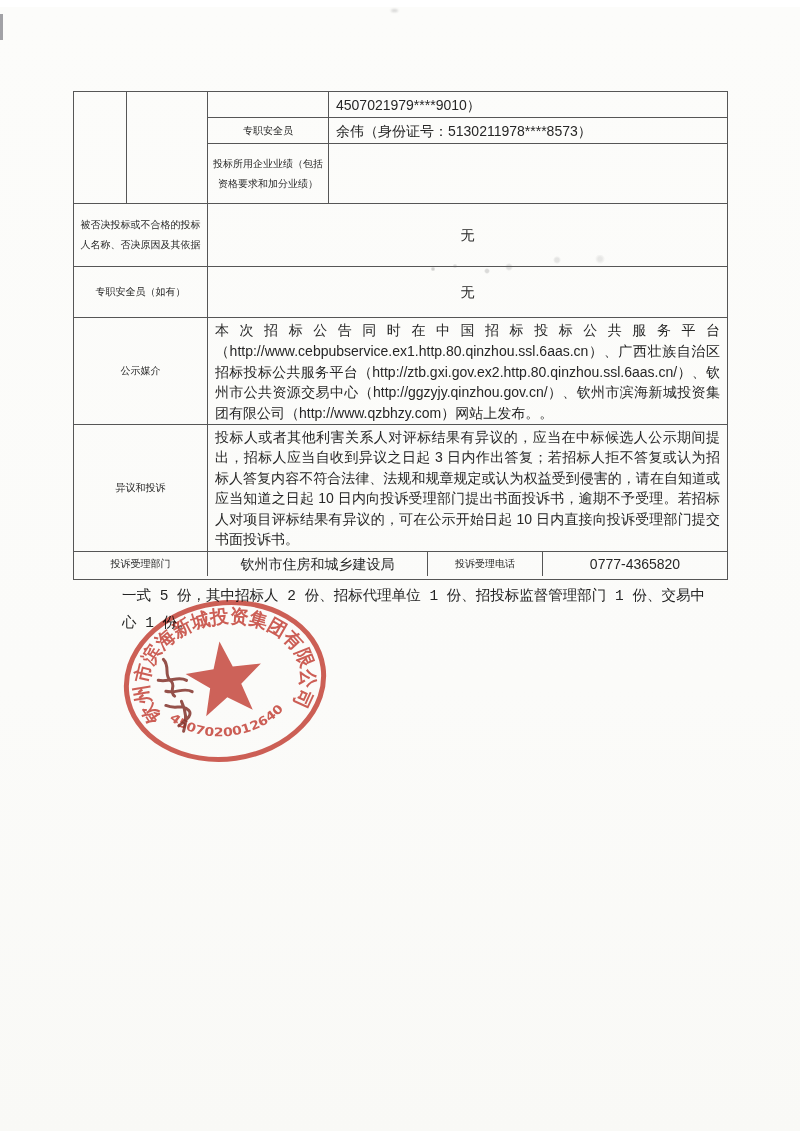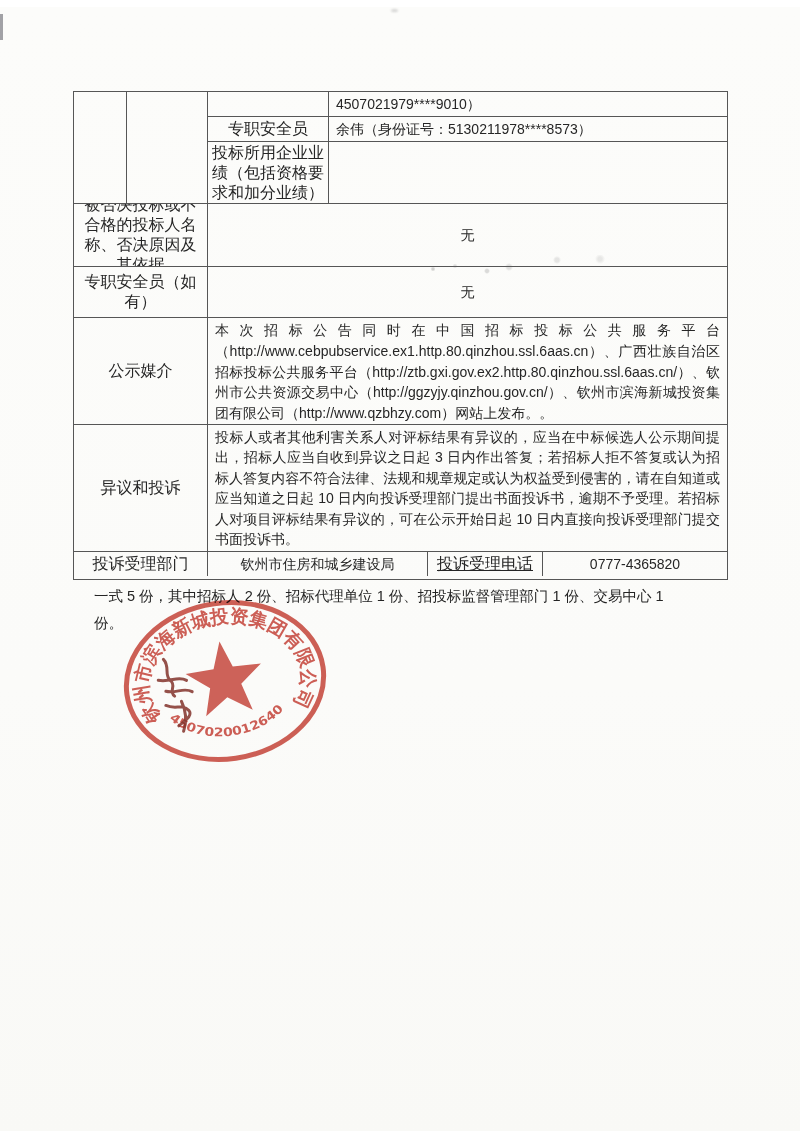--- a/index.html
+++ b/index.html
@@ -11,21 +11,21 @@
     color:#262626; overflow:hidden;margin-top:7px;
   }
   
   .tbl { position:absolute; left:73px; top:84px; width:655px; height:489px; border:1px solid #565656; }
   .row { display:flex; width:100%; }
   .bb { border-bottom:1px solid #565656; }
   .br { border-right:1px solid #565656; }
   .cell { overflow:hidden; }
   .lbl {
     display:flex; align-items:center; justify-content:center; text-align:center;
-    font-size:16px; line-height:20px; padding:1px 3px;
+    font-size:10px; line-height:20px; padding:1px 3px;
   }
   .val { display:flex; align-items:center; font-size:14px; line-height:22px; padding:1px 7px; }
   .val-center { justify-content:center; text-align:center; }
   .para { font-size:14px; text-align:justify; padding:2px 7px; }
   #r-top { height:112px; }
   #r-top .side-a { width:53px; }
   #r-top .side-b { width:81px; }
   #r-top .trows { flex:1; display:flex; flex-direction:column; }
   #r-top .trows .row .lblc { width:121px; }
   #r-top .trows .row .valc { flex:1; }
@@ -35,26 +35,26 @@
   #r4 { height:63px; }
   #r5 { height:51px; }
   #r6 { height:107px; }
   #r7 { height:127px; }
   #r8 { flex:1; }
   .wideLbl { width:134px; }
   .wideVal { flex:1; }
   #r6 .para { line-height:20.8px; word-break:normal; }
   #r7 .para { line-height:20.4px; }
   #r8 .c2 { width:220px; }
-  #r8 .c3 { width:115px;text-decoration:underline; }
+  #r8 .c3 { width:115px; }
   #r8 .c4 { flex:1; }
   
   .note {
-    position:absolute; left:94px; top:576px; width:596px;
-    font-size:14.5px; line-height:27px; color:#242424; text-align:left;
+    position:absolute; left:122px; top:576px; width:596px;
+    font-size:14.5px; line-height:27px; color:#242424; text-align:left;font-family:Liberation Mono, monospace;
   }
   
   .seal { position:absolute; left:112px; top:578px; mix-blend-mode:multiply; opacity:.93; }
   .seal-ring { fill:none; stroke:var(--seal-color,#c8443a); stroke-width:5; opacity:.92; }
   .seal-star { fill:var(--seal-color,#c8443a); opacity:.9; }
   .seal-name { fill:var(--seal-color,#c8443a); font-family:"Liberation Serif","DejaVu Serif",serif;
                font-size:19px; font-weight:600; opacity:.92; }
   .seal-num  { fill:var(--seal-color,#c8443a); font-family:"DejaVu Sans",sans-serif;
                font-size:12px; font-weight:bold; opacity:.92; }
   .sig { stroke:#7b241c; stroke-width:3; fill:none; stroke-linecap:round; opacity:.85; }

